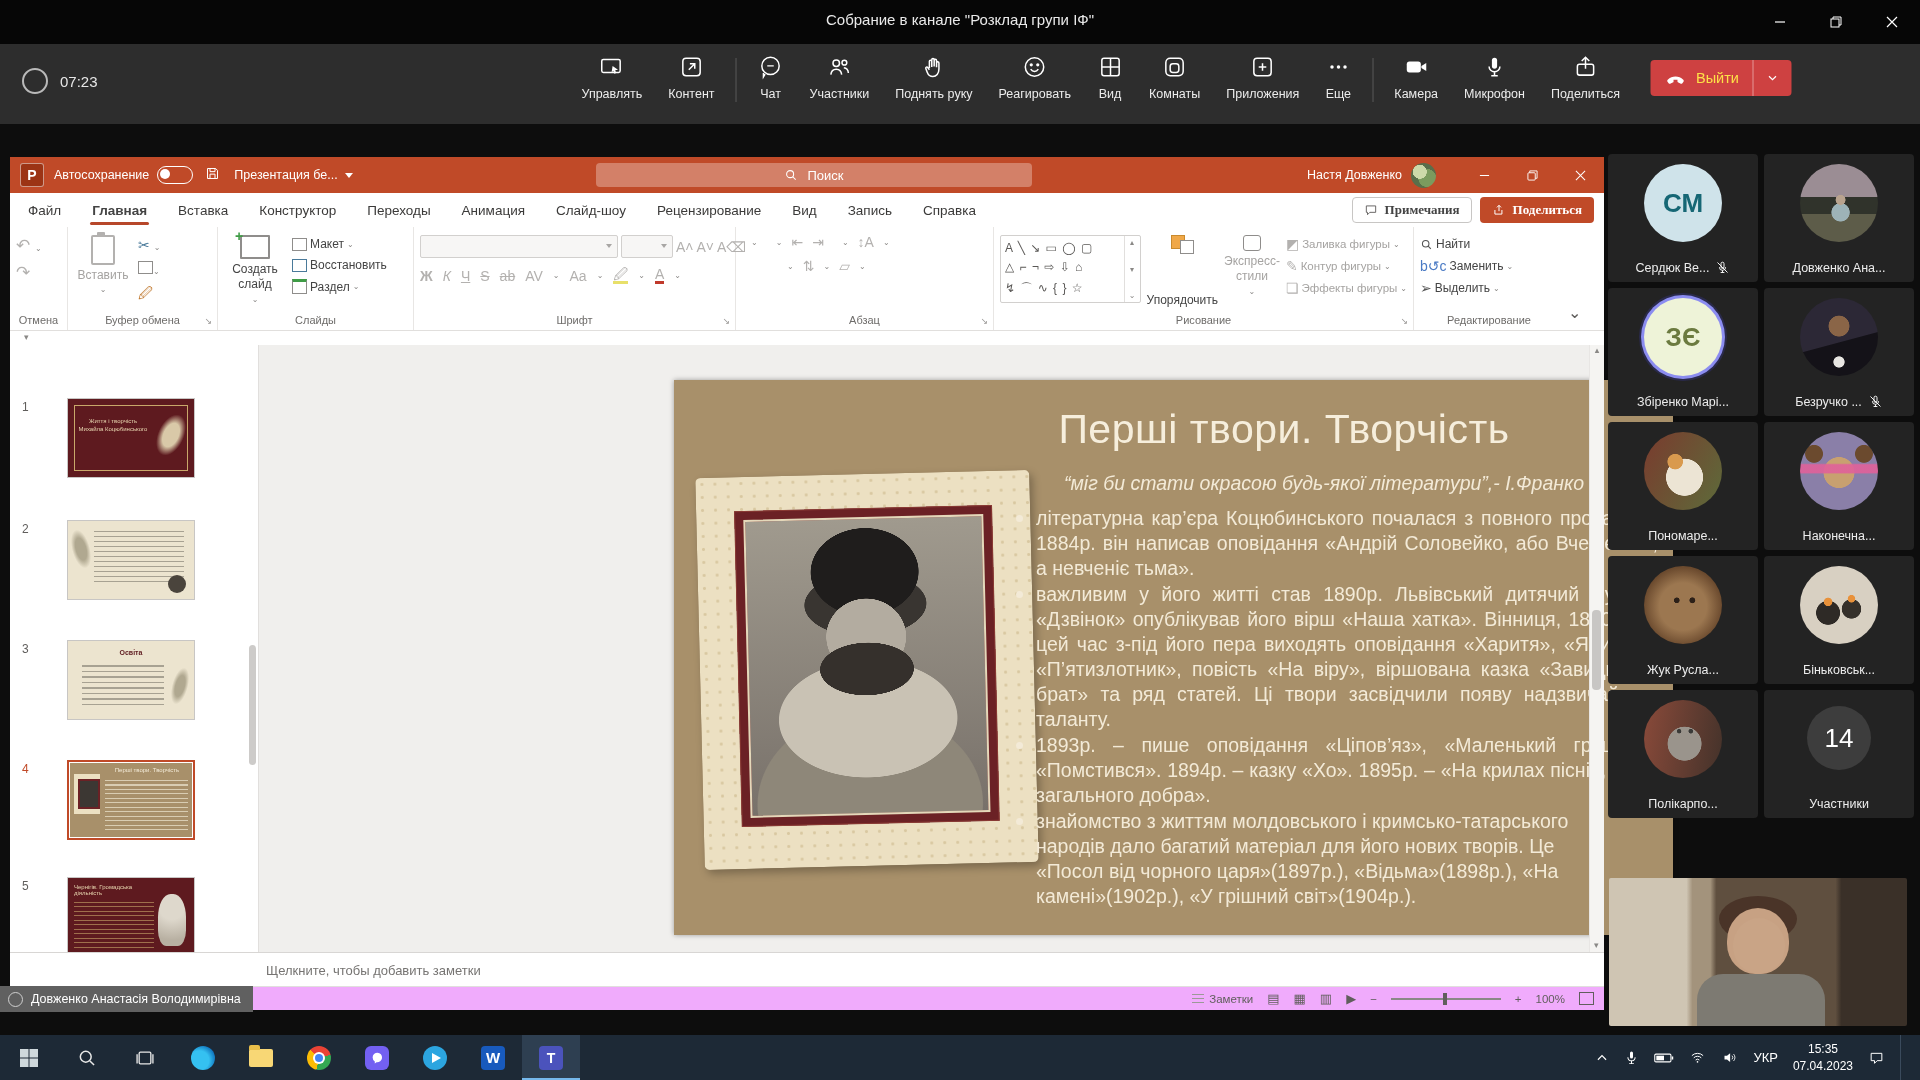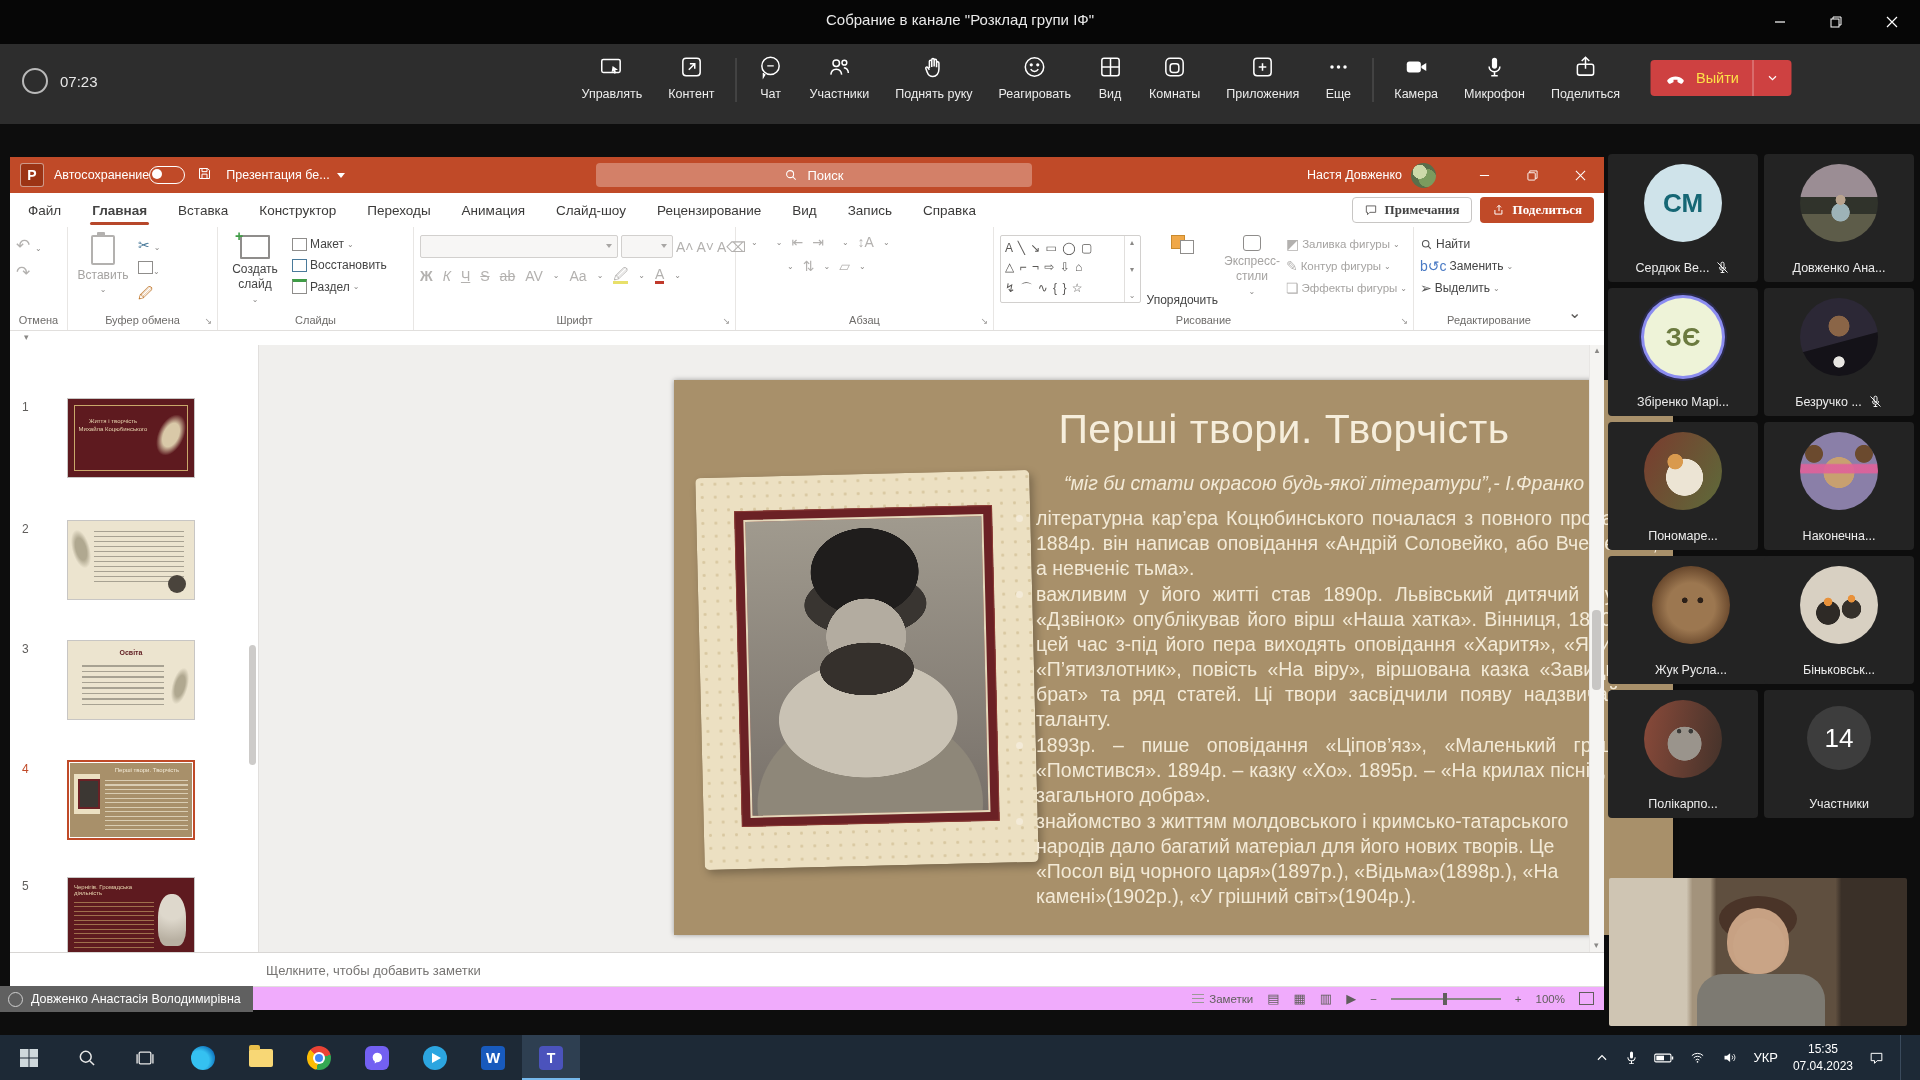--- a/index.html
+++ b/index.html
@@ -20,21 +20,21 @@
   .leave{display:flex;align-items:center;height:36px;background:#ce4141;border-radius:4px;margin:8px 0 0 18px;color:#fde047;}
   .leave .lmain{display:flex;align-items:center;gap:9px;padding:0 14px;font-size:14.5px;}
   .leave .lsep{width:1px;height:36px;background:rgba(255,255,255,.45);}
   .leave .lchev{padding:0 12px;display:flex;align-items:center;}
   
   .stage{position:absolute;left:0;top:124px;width:1920px;height:911px;background:#0d0d0d;}
   
   .ppt{position:absolute;left:10px;top:33px;width:1594px;height:853px;background:#fff;}
   .ptitle{position:absolute;left:0;top:0;width:100%;height:36px;background:#c04a28;display:flex;align-items:center;color:#fff;font-size:12.5px;}
   .plogo{width:22px;height:22px;background:#9c3415;border-radius:3px;color:#fff;font-weight:bold;font-size:14px;display:flex;align-items:center;justify-content:center;margin:0 10px 0 10px;border:1px solid rgba(255,255,255,.5);}
-  .autosave{display:flex;align-items:center;}
+  .autosave{display:flex;align-items:center;gap:8px;}
   .toggle{width:34px;height:16px;border:1px solid #fff;border-radius:9px;position:relative;}
   .toggle::before{content:"";position:absolute;left:2px;top:2px;width:10px;height:10px;border-radius:50%;background:#fff;}
   .psave{margin:0 14px 0 12px;}
   .pdoc{display:flex;align-items:center;gap:7px;}
   .chev-w{width:0;height:0;border-left:4px solid transparent;border-right:4px solid transparent;border-top:5px solid #fff;}
   .psearch{position:absolute;left:586px;top:6px;width:436px;height:24px;background:rgba(255,255,255,.30);border-radius:4px;display:flex;align-items:center;justify-content:center;gap:9px;color:#fff;font-size:13px;}
   .puser{position:absolute;right:168px;top:0;height:36px;display:flex;align-items:center;gap:9px;}
   .pav{width:25px;height:25px;border-radius:50%;background:radial-gradient(circle at 35% 35%,#cdd9a9 0 30%,transparent 31%),radial-gradient(circle at 65% 60%,#7b9b5e 0 40%,transparent 41%),#596e4a;}
   .pwinctl{position:absolute;right:0;top:0;height:36px;display:flex;}
   .pwinctl .wbtn{width:48px;height:36px;display:flex;align-items:center;justify-content:center;}
@@ -688,21 +688,21 @@
         <div class="pname">
             <span>Пономаре...</span>
           </div>
       </div>
       <div class="tile" style="left:160px;top:268px;">
         <div class="av av6"></div>
         <div class="pname">
             <span>Наконечна...</span>
           </div>
       </div>
-      <div class="tile" style="left:4px;top:402px;padding-left:16px;">
+      <div class="tile" style="left:4px;top:402px;">
         <div class="av av7"></div>
         <div class="pname">
             <span>Жук Русла...</span>
           </div>
       </div>
       <div class="tile" style="left:160px;top:402px;">
         <div class="av av8"></div>
         <div class="pname">
             <span>Біньковськ...</span>
           </div>

